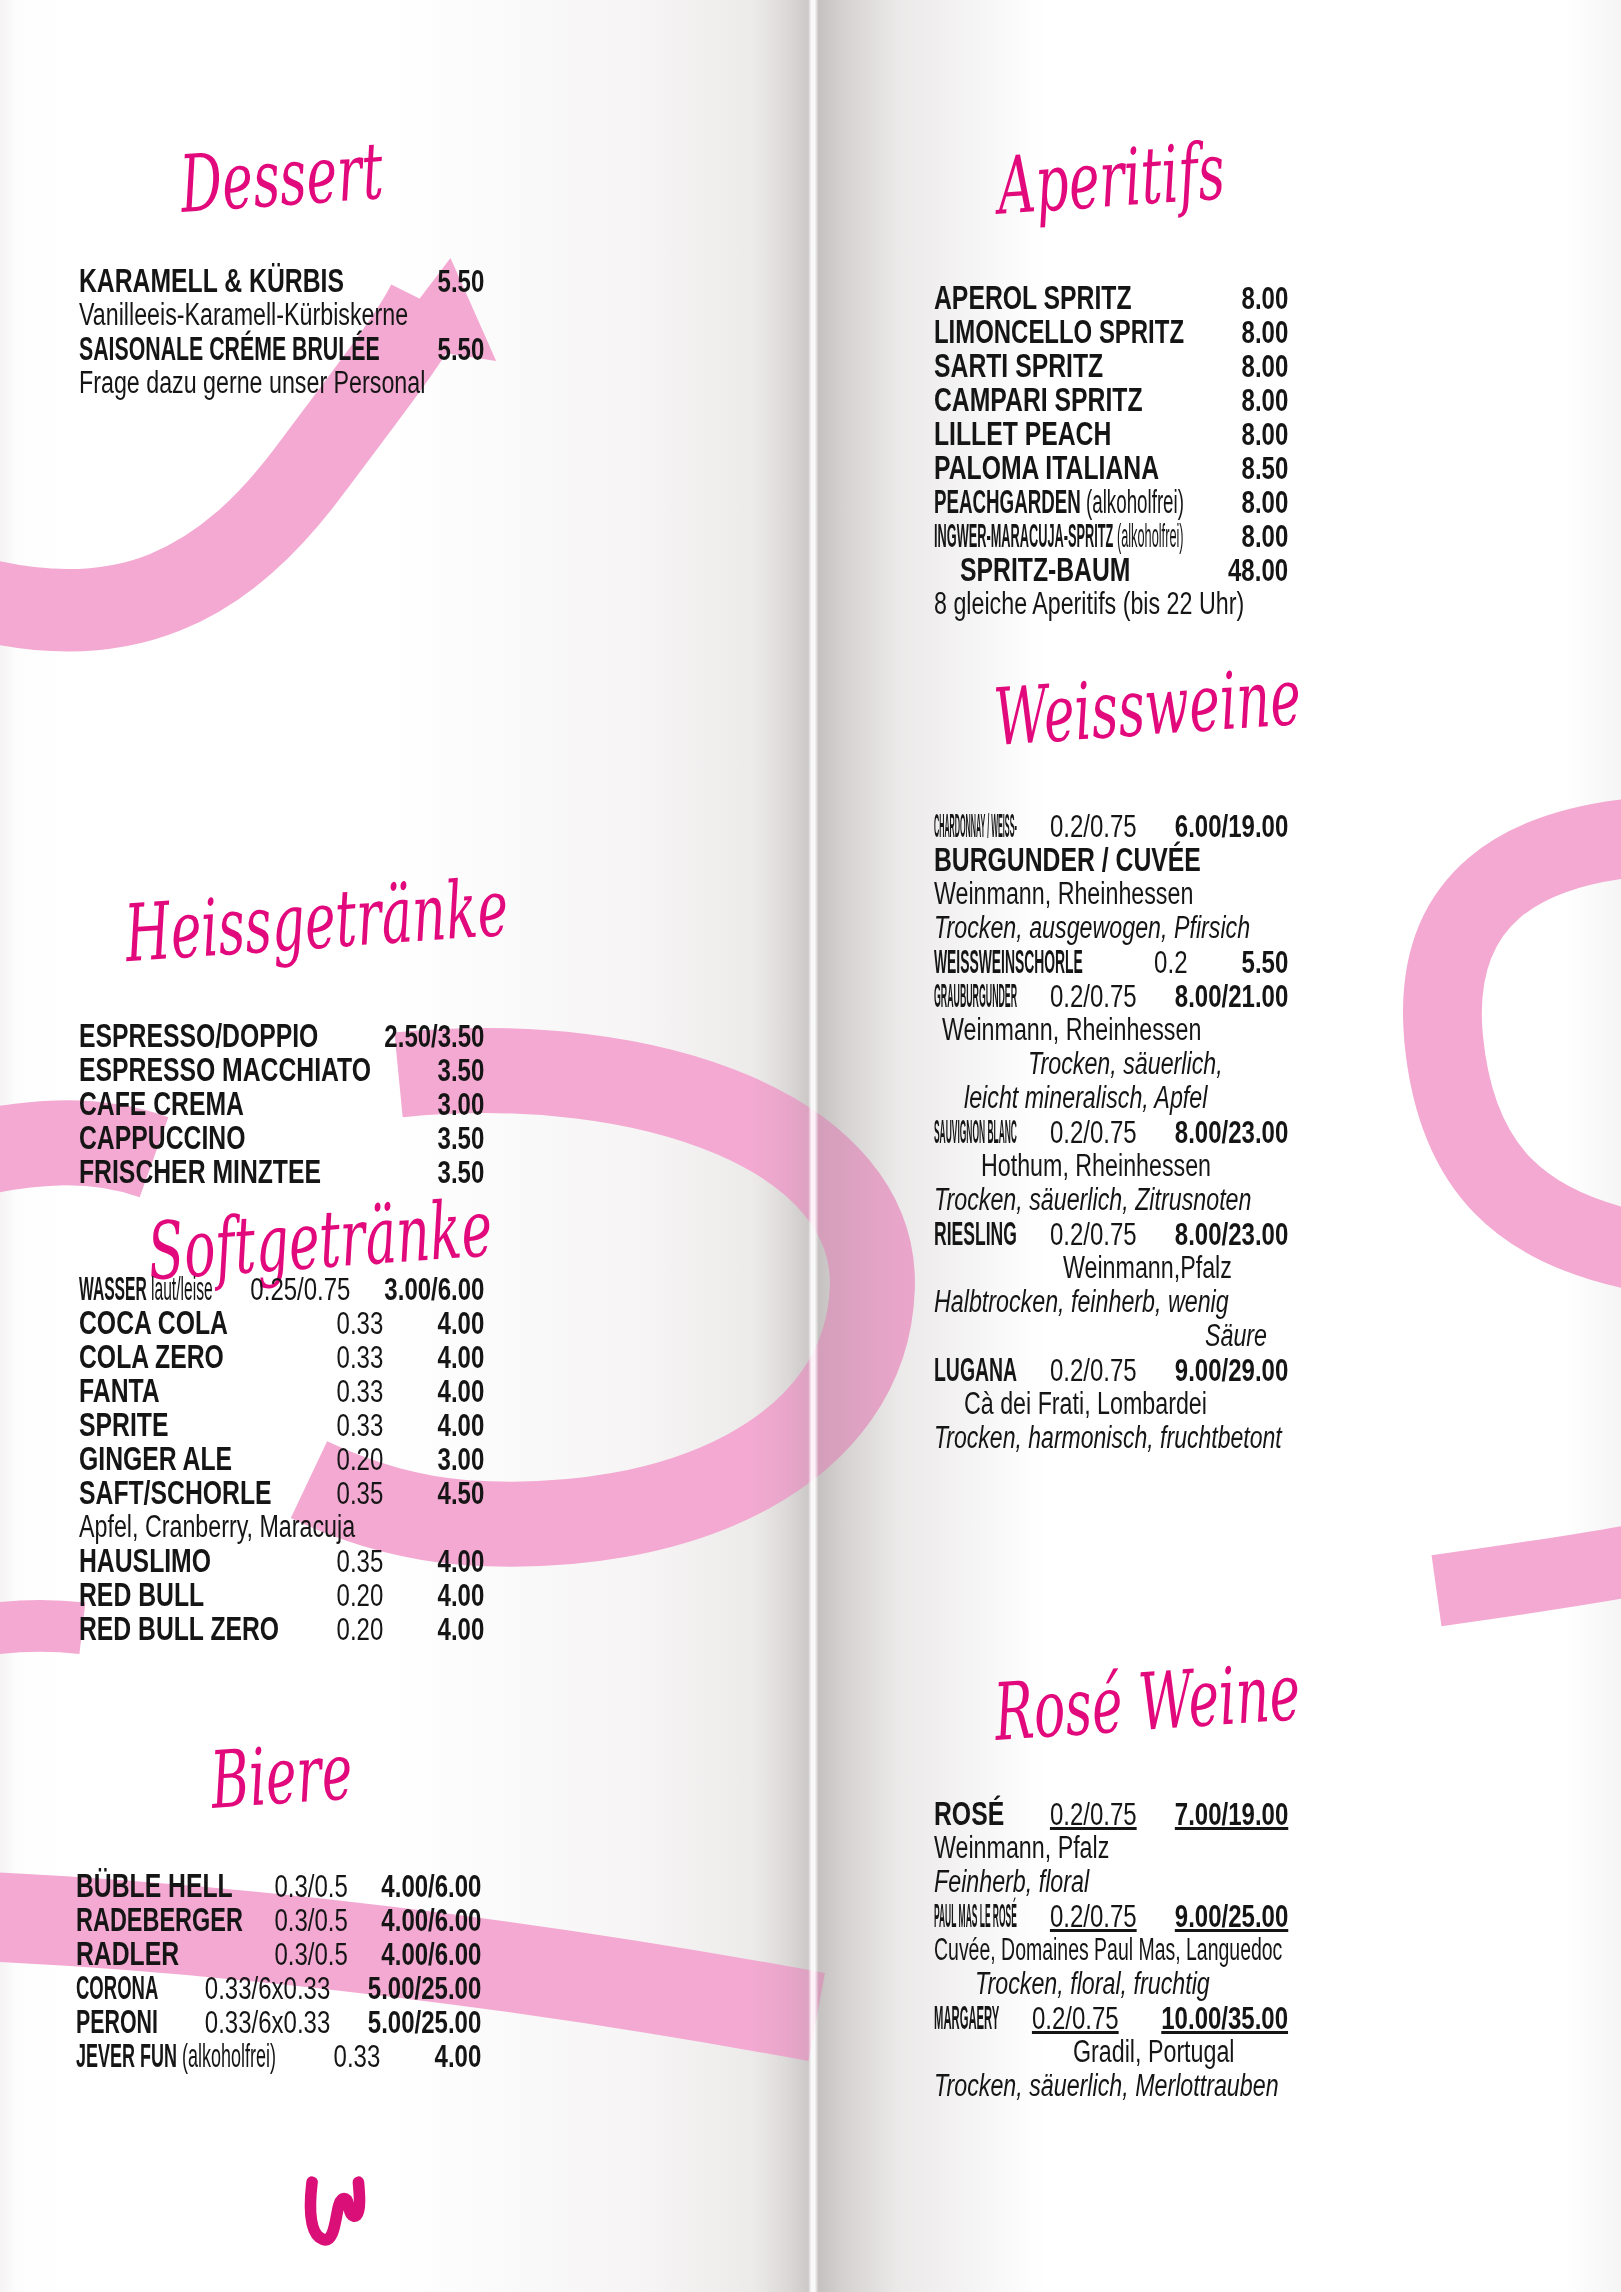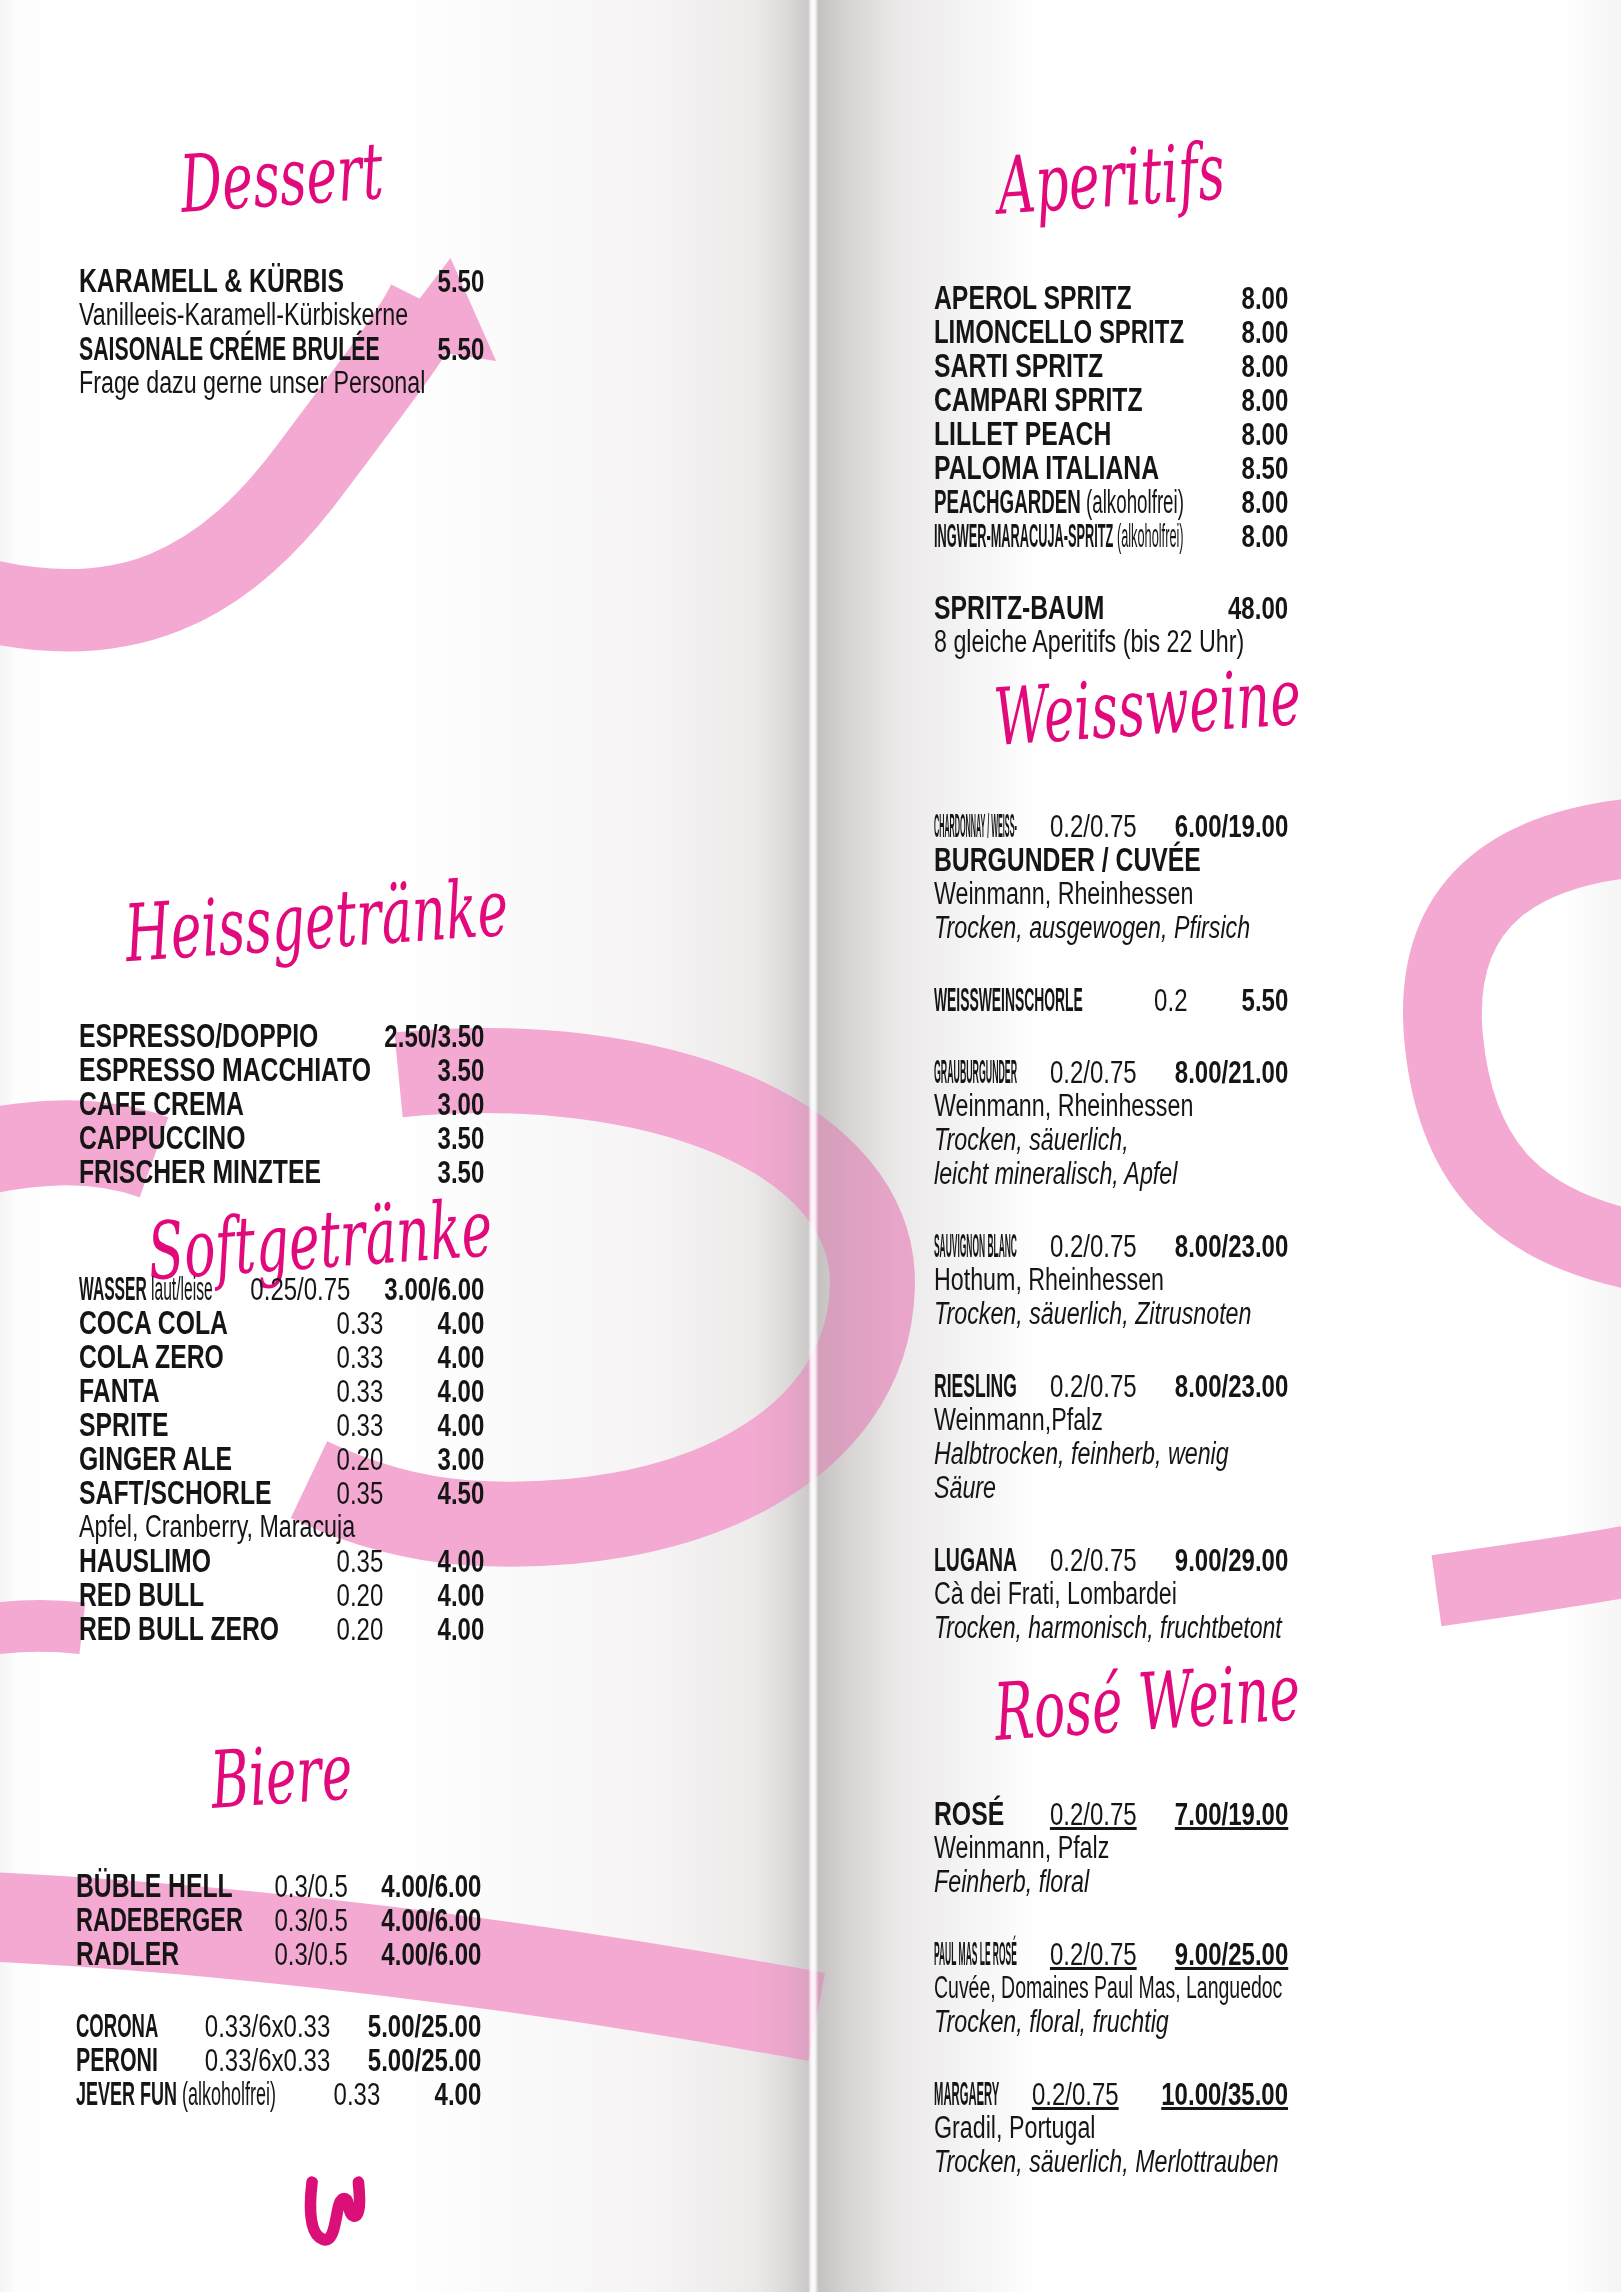--- a/index.html
+++ b/index.html
@@ -39,21 +39,21 @@
   .script{position:absolute;width:405px;text-align:center;white-space:nowrap;
     font-family:"DejaVu Serif", serif;font-style:italic;font-weight:400;
     font-size:79px;line-height:1.15;color:var(--accent);
     transform:rotate(-4deg) scaleX(0.66);transform-origin:50% 50%;}
   .page.right .script{width:354px;}
 
   
   .list{position:absolute;width:405px;}
   .page.right .list{width:354px;}
   .item-block{margin:0;}
-  .item-block.gap-lg{margin-top:38px;}
+  .item-block.gap-lg{text-align:right;}
   .item-block.gap-sm{margin-top:0;}
   .row{display:flex;align-items:baseline;line-height:34px;height:34px;}
   .nmw{flex:1 1 auto;min-width:0;white-space:nowrap;}
   .nm{display:inline-block;white-space:nowrap;font-size:33px;font-weight:700;
     transform:scaleX(0.75);transform-origin:0 50%;letter-spacing:0;}
   .note{font-weight:400;}
   .sz,.pr{flex:0 0 101px;display:flex;justify-content:flex-end;}
   .sz .in,.pr .in{display:inline-block;white-space:nowrap;font-size:32px;
     transform:scaleX(0.75);transform-origin:100% 50%;}
   .sz .in{font-weight:400;}

